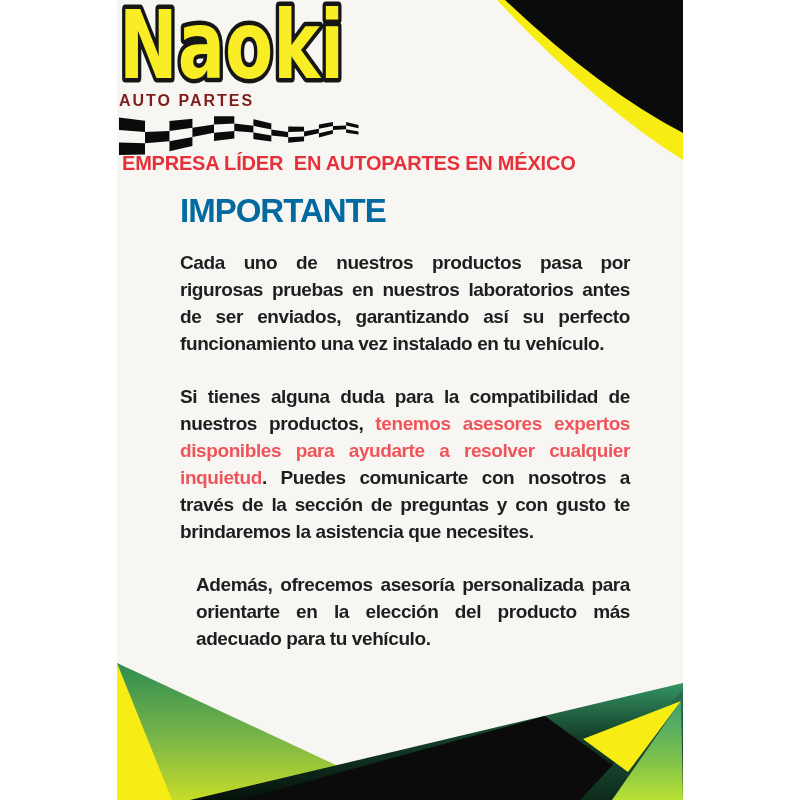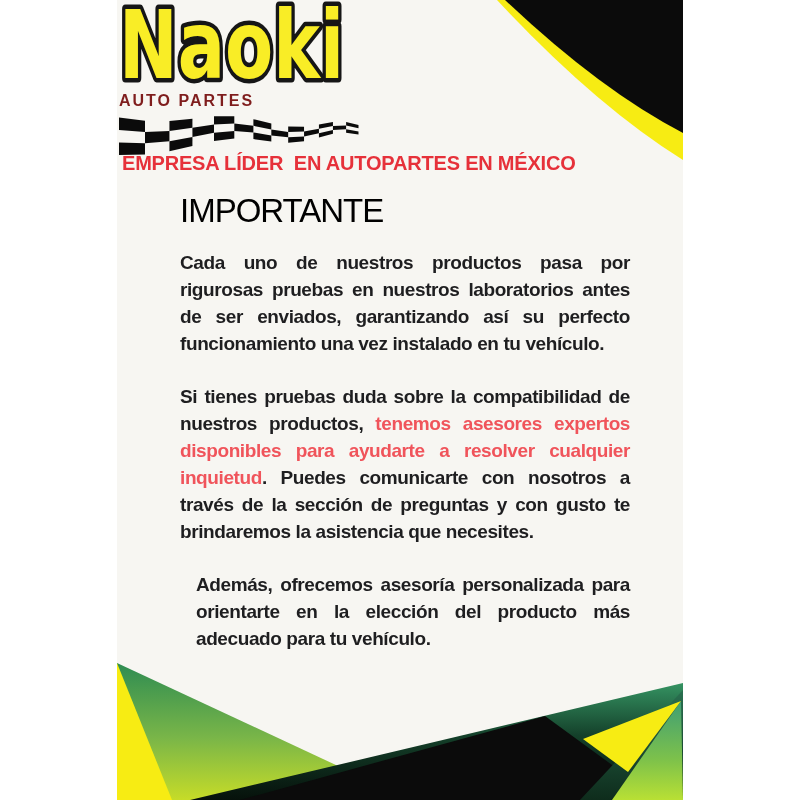--- a/index.html
+++ b/index.html
@@ -23,21 +23,21 @@
   }
   .flag-svg   { position:absolute; top:108px; left:0; width:250px; height:52px; overflow:visible; }
   .tagline    {
     position:absolute; top:152px; left:5px;
     font-size:20px; font-weight:800; letter-spacing:-0.2px; color:#e6313a;
     white-space:nowrap;
   }
   
   .heading {
     position:absolute; top:192px; left:63px; margin:0;
-    font-size:33px; font-weight:400; letter-spacing:-1px; color:#000000;
+    font-size:33px; font-weight:700; letter-spacing:-1px; color:#0369a1;
   }
   .body-copy {
     position:absolute; top:249px; left:63px; width:450px;
     font-size:19px; font-weight:700; letter-spacing:-0.4px;
     line-height:27px; color:#1e1e20; text-align:justify;
   }
   .body-copy p { margin:0 0 26px 0; }
   .body-copy p:last-child { margin-bottom:0;margin-left:16px; }
   .hl { color:#f0545b; }
 </style>
@@ -109,18 +109,18 @@
           <polygon points="215.93744352534412,18.018555878737335 229.10119691382346,17.613658289407233 229.10119691382346,21.144027495419735 215.93744352534412,21.941188329862335" fill="#0b0b0b"></polygon>
           <polygon points="229.10119691382346,14.083289083394732 241.47512509899403,17.034743475194933 241.47512509899403,20.212075760606183 229.10119691382346,17.613658289407233" fill="#0b0b0b"></polygon>
           <polygon points="229.10119691382346,21.144027495419735 241.47512509899403,23.389408046017437 241.47512509899403,26.566740331428687 229.10119691382346,24.674396701432237" fill="#0b0b0b"></polygon>
         </svg>
       <div class="tagline">EMPRESA LÍDER&nbsp; EN AUTOPARTES EN MÉXICO</div>
     </header>
 
     <h1 class="heading">IMPORTANTE</h1>
     <div class="body-copy">
       <p>Cada uno de nuestros productos pasa por rigurosas pruebas en nuestros laboratorios antes de ser enviados, garantizando así su perfecto funcionamiento una vez instalado en tu vehículo.</p>
-      <p><span>Si tienes pruebas duda sobre la compatibilidad de nuestros productos, </span><span class="hl">tenemos asesores expertos disponibles para ayudarte a resolver cualquier inquietud</span><span>. Puedes comunicarte con nosotros a través de la sección de preguntas y con gusto te brindaremos la asistencia que necesites.</span></p>
+      <p><span>Si tienes alguna duda para la compatibilidad de nuestros productos, </span><span class="hl">tenemos asesores expertos disponibles para ayudarte a resolver cualquier inquietud</span><span>. Puedes comunicarte con nosotros a través de la sección de preguntas y con gusto te brindaremos la asistencia que necesites.</span></p>
       <p>Además, ofrecemos asesoría personalizada para orientarte en la elección del producto más adecuado para tu vehículo.</p>
     </div>
 
   </div>
 </div>
 
 </body></html>

